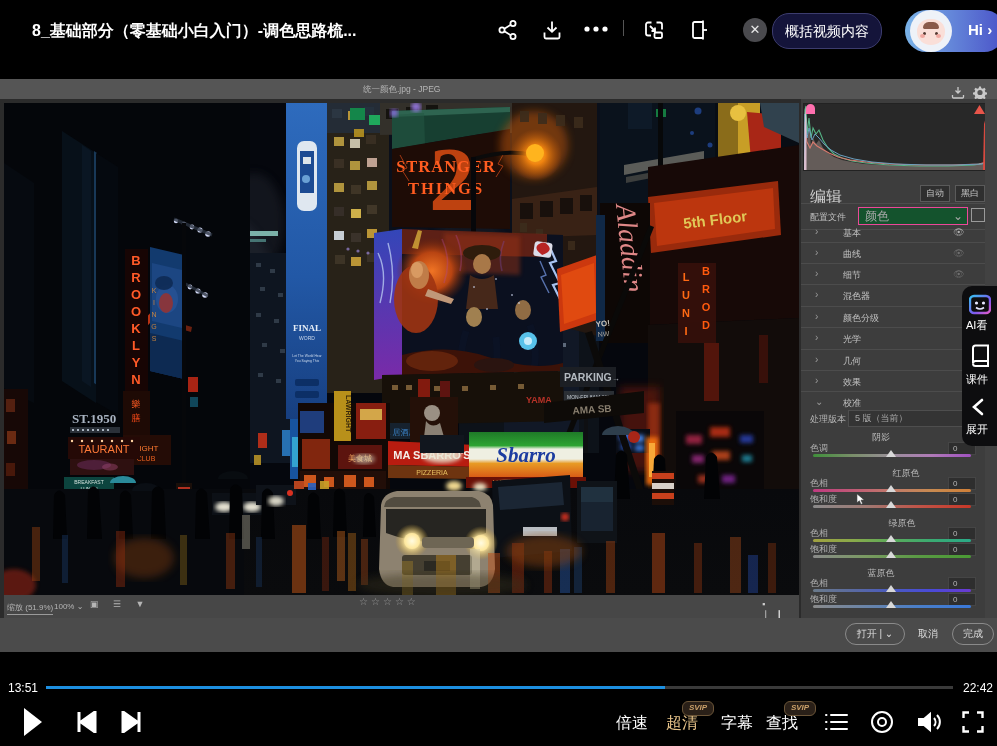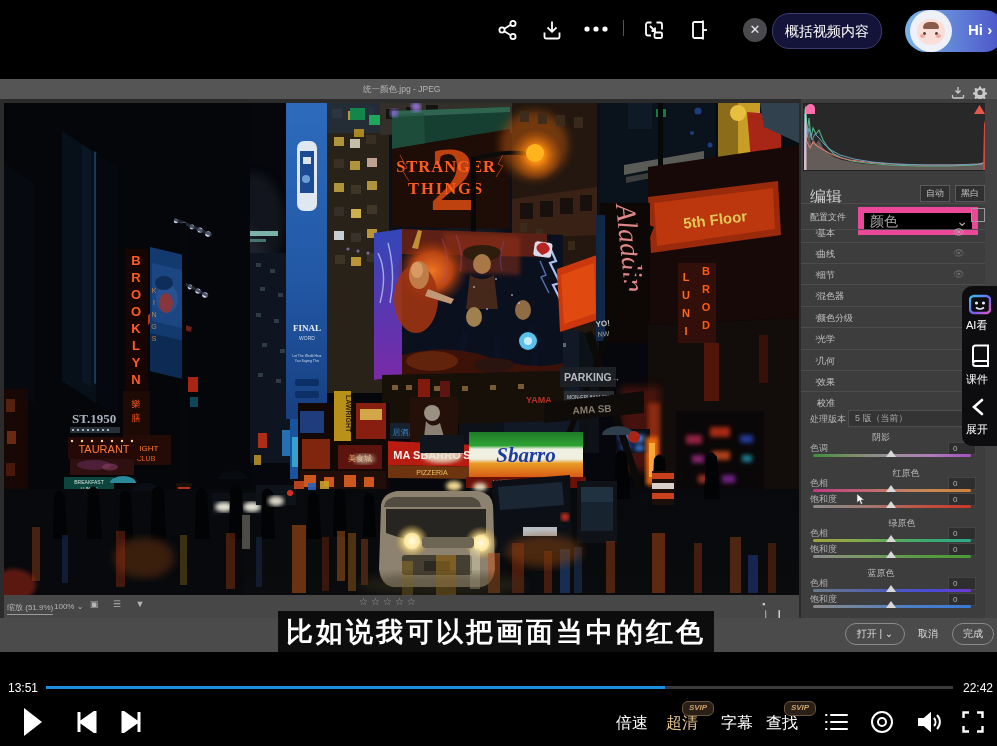--- a/index.html
+++ b/index.html
@@ -25,34 +25,35 @@
 
 #sidefloat{left:962px;top:286px;width:56px;height:160px;background:#0d0d0f;border-radius:10px 0 0 10px;}
 
 #player{left:0;top:652px;width:997px;height:94px;background:#000;}
 .ptime{color:#fff;font-size:12px;}
 .pctl{color:#fff;font-size:16px;}
 .svip{position:absolute;width:30px;height:13px;background:#2a2018;border:1px solid #6b5538;border-radius:6px;color:#caa06a;font-size:8px;font-style:italic;font-weight:bold;text-align:center;line-height:12px;}
 
 .sec{position:absolute;left:0;width:184px;height:19px;}
 .chev{position:absolute;left:14px;top:3px;color:#9a9a9a;font-size:10px;}
-.slab{position:absolute;left:16px;top:4px;color:#c2c2c2;font-size:9px;}
+.slab{position:absolute;left:42px;top:4px;color:#c2c2c2;font-size:9px;}
 .eye{position:absolute;left:152px;top:4px;color:#b0b0b0;font-size:9px;}
 .eye2{position:absolute;left:152px;top:4px;color:#707070;font-size:9px;}
 .sline{position:absolute;left:0;width:184px;height:1px;background:#4c4c4c;}
 .ghead{position:absolute;left:0;width:160px;text-align:center;color:#b8b8b8;font-size:9px;}
 .slbl{position:absolute;left:9px;color:#b0b0b0;font-size:9px;}
 .vbox{position:absolute;left:147px;width:22px;height:11px;background:#2e2e2e;border:1px solid #454545;color:#b5b5b5;font-size:8px;text-align:left;padding-left:4px;line-height:11px;}
 .track{position:absolute;left:12px;width:158px;height:3px;border-radius:2px;}
 .thumb{position:absolute;left:85px;width:0;height:0;border-left:5px solid transparent;border-right:5px solid transparent;border-bottom:7px solid #d8d8d8;}
 </style>
 </head>
 <body>
 <div id="stage">
 
+  <div class="abs" id="title">8_基础部分（零基础小白入门）-调色思路梳...</div>
   <svg class="abs topicon" style="left:496px;top:18px" width="24" height="24" viewBox="0 0 24 24" fill="none" stroke="#fff" stroke-width="1.8">
     <circle cx="6" cy="12" r="2.6"></circle>
       <circle cx="17" cy="5.5" r="2.6"></circle>
       <circle cx="17" cy="18.5" r="2.6"></circle>
     <path d="M8.3 10.8 14.7 6.8 M8.3 13.2 14.7 17.2"></path>
   </svg>
   <svg class="abs topicon" style="left:540px;top:18px" width="24" height="24" viewBox="0 0 24 24" fill="none" stroke="#fff" stroke-width="1.8">
     <path d="M12 3.5 v10 M7.5 9.5 12 13.8 16.5 9.5 M4.5 14.5 v4.5 a1.5 1.5 0 0 0 1.5 1.5 h12 a1.5 1.5 0 0 0 1.5-1.5 v-4.5"></path>
   </svg>
   <svg class="abs" style="left:583px;top:25px" width="26" height="8">
@@ -702,21 +703,21 @@
           <path d="M6.5 1 L12 10 H1 Z" fill="#e8554a"></path>
         </svg>
     </div>
 
     <div class="abs" style="left:9px;top:88px;color:#cfcfcf;font-size:16px;">编辑</div>
     <div class="abs" style="left:119px;top:86px;width:28px;height:15px;background:#2f2f2f;border:1px solid #5a5a5a;color:#c5c5c5;font-size:9px;text-align:center;line-height:15px;">自动</div>
     <div class="abs" style="left:154px;top:86px;width:28px;height:15px;background:#2f2f2f;border:1px solid #5a5a5a;color:#c5c5c5;font-size:9px;text-align:center;line-height:15px;">黑白</div>
     <div class="abs" style="left:0;top:104px;width:184px;height:1px;background:#4c4c4c;"></div>
 
     <div class="abs" style="left:9px;top:112px;color:#bdbdbd;font-size:9px;">配置文件</div>
-    <div class="abs" style="left:57px;top:108px;width:108px;height:16px;background:#000000;border:6px solid #ec4899;color:#a8a8a8;font-size:14px;line-height:16px;"><span style="margin-left:6px;">颜色</span><span style="float:right;margin-right:4px;">⌄</span></div>
+    <div class="abs" style="left:57px;top:108px;width:108px;height:16px;background:#14532d;border:1px solid #ec4899;color:#a8a8a8;font-size:12px;line-height:16px;"><span style="margin-left:6px;">颜色</span><span style="float:right;margin-right:4px;">⌄</span></div>
     <div class="abs" style="left:170px;top:109px;width:12px;height:12px;border:1px solid #9a9a9a;"></div>
     <div class="abs" style="left:0;top:130px;width:184px;height:1px;background:#4c4c4c;"></div>
     <div id="sections">
       <div class="sec" style="top:124px;">
           <span class="chev">›</span>
           <span class="slab">基本</span>
           <span class="eye">👁</span>
         </div>
       <div class="sline" style="top:143px;"></div>
       <div class="sec" style="top:145px;">
@@ -806,21 +807,20 @@
     </div>
   </div>
   <div class="abs" id="rtool"></div>
 
   <div class="abs" id="lrbottom">
     <span style="position:absolute;left:845px;top:5px;width:58px;height:20px;border:1px solid #8a8a8a;border-radius:11px;color:#ddd;font-size:10px;text-align:center;line-height:20px;">打开 | ⌄</span>
     <span style="position:absolute;left:918px;top:9px;color:#ddd;font-size:10px;">取消</span>
     <span style="position:absolute;left:952px;top:5px;width:40px;height:20px;border:1px solid #8a8a8a;border-radius:11px;color:#ddd;font-size:10px;text-align:center;line-height:20px;">完成</span>
   </div>
 
-  <div class="abs" id="sub">比如说我可以把画面当中的红色</div>
 
   <div class="abs" id="sidefloat">
     <svg style="position:absolute;left:7px;top:8px" width="22" height="22" viewBox="0 0 22 22">
       <defs>
           <linearGradient id="aig" x1="0" y1="0" x2="1" y2="1">
             <stop offset="0" stop-color="#38c0f0"></stop>
             <stop offset=".6" stop-color="#7a5af0"></stop>
             <stop offset="1" stop-color="#e05ac8"></stop>
           </linearGradient>
         </defs>

